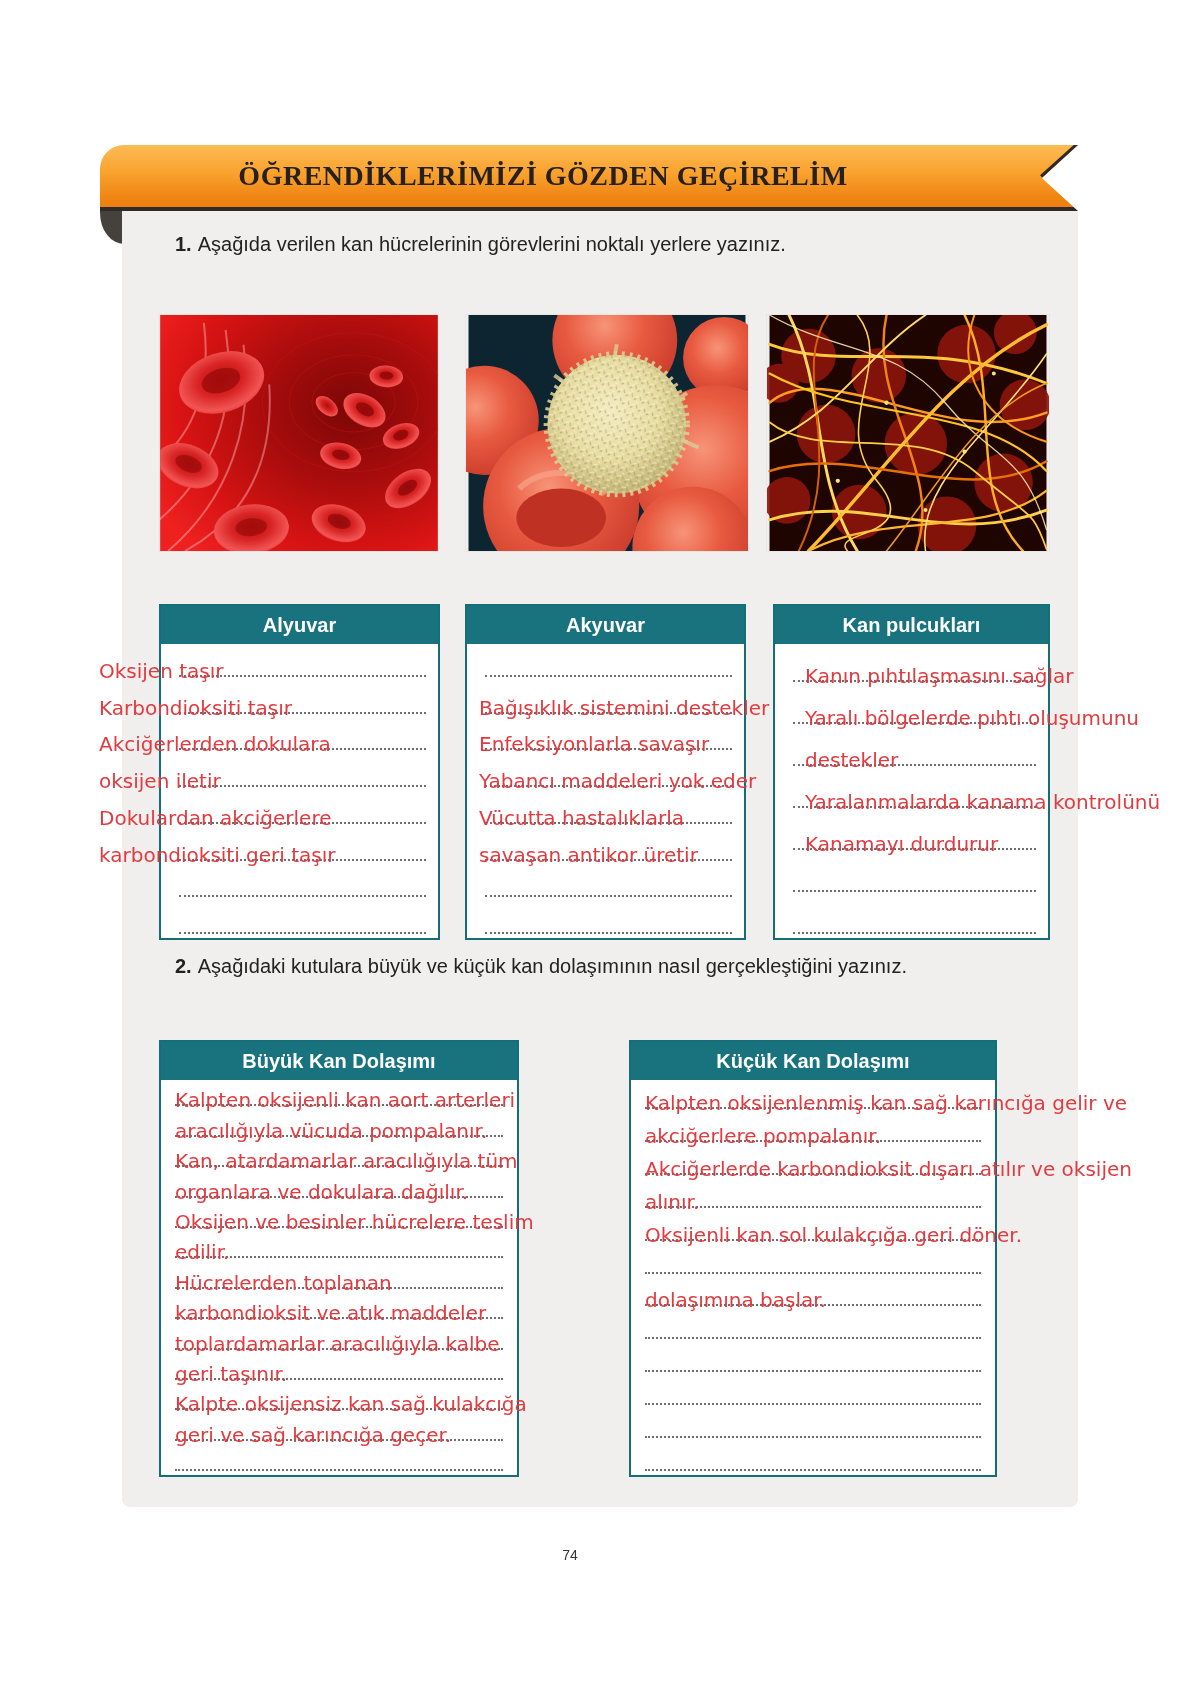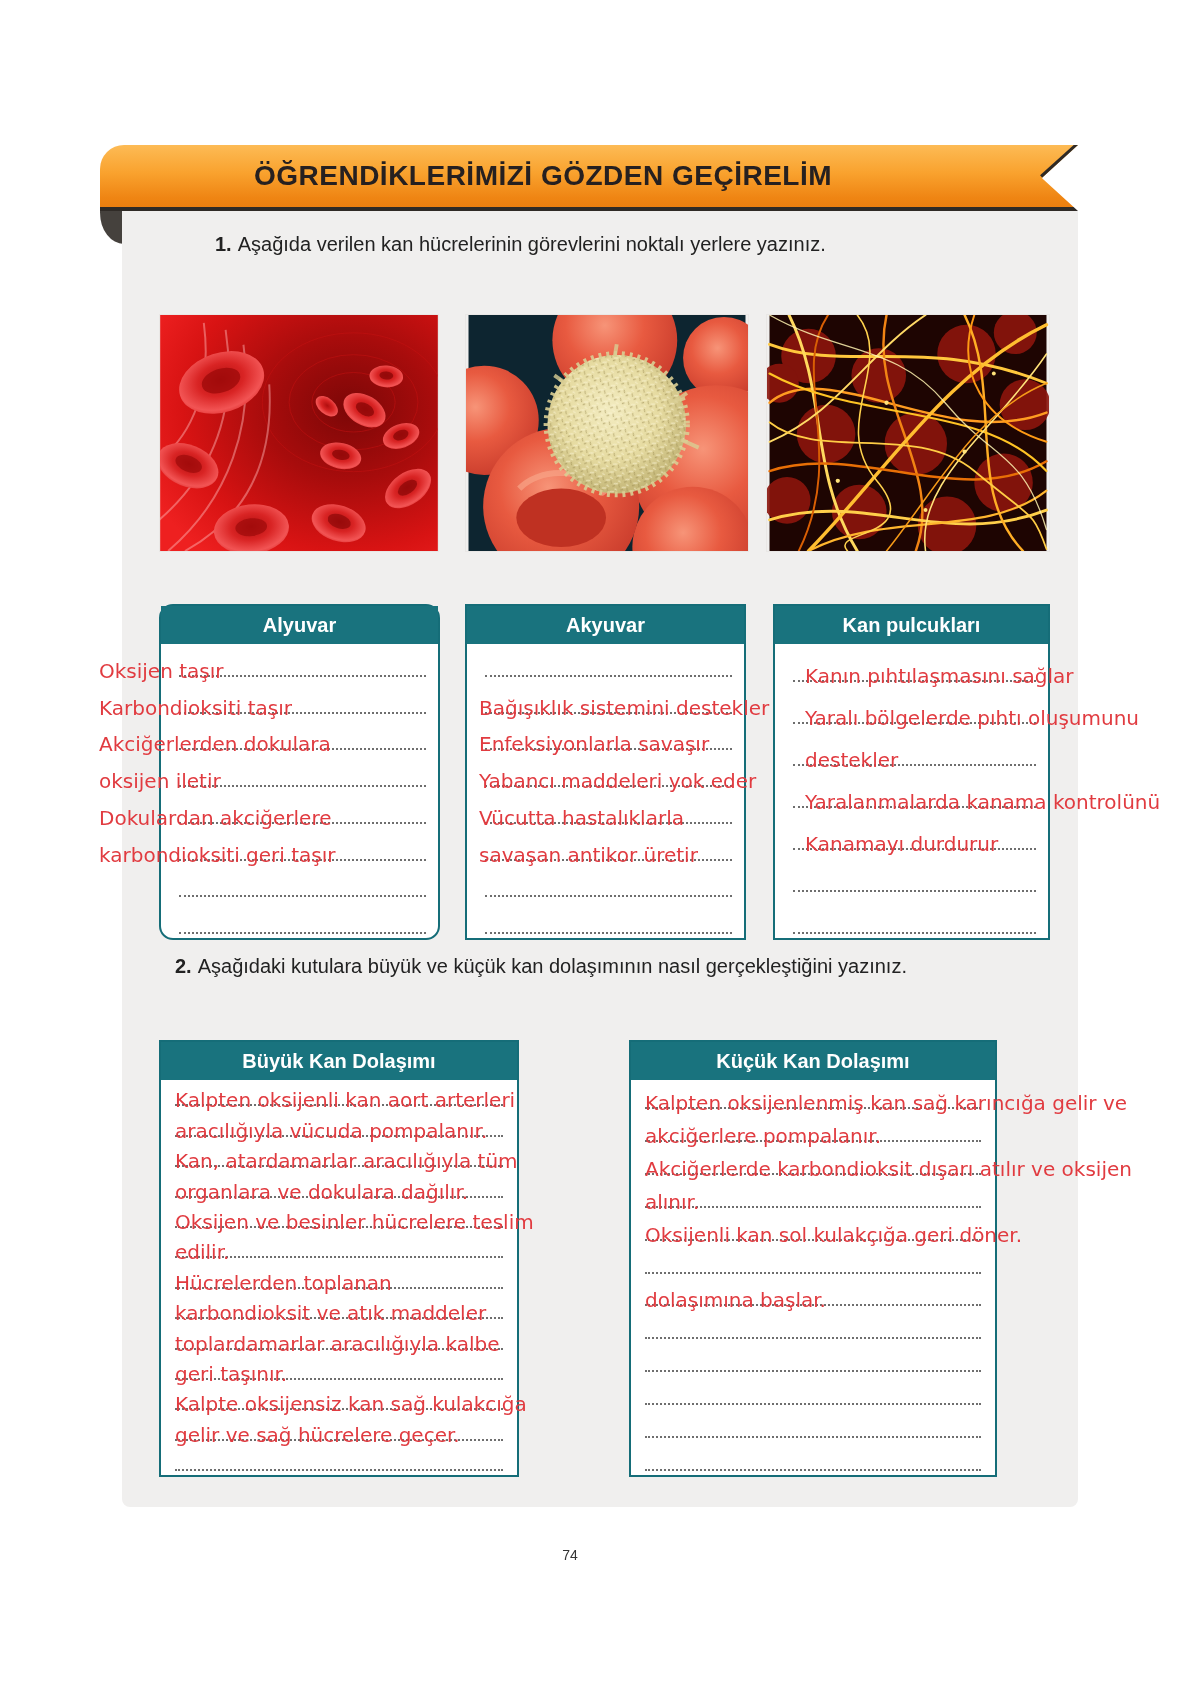--- a/index.html
+++ b/index.html
@@ -18,20 +18,21 @@
     border-bottom: 4px solid #2f2a26;
     border-top-left-radius: 24px;
     clip-path: polygon(0 0, 100% 0, 96.3% 50%, 100% 100%, 0 100%);
     z-index: 3;
   }
   .banner-title {
     width: 100%; height: 62px; line-height: 62px;
     text-align: center; padding-right: 92px;
     font-size: 28px; font-weight: bold; color: #262020;
     letter-spacing: .5px;
+    font-family: Liberation Serif, serif;
   }
   .banner-notch-edge {
     position: absolute; left: 935px; top: 13px;
     width: 50px; height: 4px; background: #2f2a26;
     transform: rotate(-42deg);
   }
   .banner-fold {
     position: absolute; left: 100px; top: 206px;
     width: 24px; height: 38px; background: #45413d;
     border-bottom-left-radius: 26px 34px;
@@ -44,21 +45,21 @@
     background: #f0efee;
     border-bottom-left-radius: 8px; border-bottom-right-radius: 8px;
     z-index: 2;
   }
   
   .question {
     position: absolute; left: 175px;
     font-size: 20px; color: #222; z-index: 4;
   }
   .question b { margin-right: 6px; }
-  .q1 { top: 233px; margin-left: 40px; }
+  .q1 { top: 233px; }
   .q2 { top: 955px; }
   
   .photo {
     position: absolute; top: 314px; height: 238px;
     border: 1px solid #e9e7e5; z-index: 4; overflow: hidden;
   }
   .photo svg { display: block; width: 100%; height: 100%; }
   .ph1 { left: 159px; width: 280px; }
   .ph2 { left: 465px; width: 284px; }
   .ph3 { left: 766px; width: 284px; }
@@ -78,21 +79,21 @@
   .dots {
     position: absolute; left: 18px; right: 12px; bottom: 4px;
     border-bottom: 2px dotted #6e6e6e;
   }
   .ans {
     position: absolute; bottom: -2px; white-space: nowrap;
     color: #e13b40; font-family: "DejaVu Sans", sans-serif;
     font-size: 20px; z-index: 2;
   }
   .row1 { top: 604px; height: 336px; }
-  .b-aly { left: 159px; width: 281px; border-radius: 14px; }
+  .b-aly { left: 159px; width: 281px; }
   .b-aky { left: 465px; width: 281px; }
   .b-kan { left: 773px; width: 277px; }
   .b-aly .ans { left: -62px; }
   .b-aky .ans { left: 12px; }
   .b-kan .ans { left: 30px; }
   .row2 { top: 1040px; height: 437px; }
   .b-buy { left: 159px; width: 360px; }
   .b-kuc { left: 629px; width: 368px; }
   .b-buy .ans, .b-kuc .ans { left: 14px; }
   .row2 .dots { left: 14px; right: 14px; }
@@ -430,21 +431,21 @@
     <div class="slot">
         <span class="dots"></span>
         <span class="ans">geri taşınır.</span>
       </div>
     <div class="slot">
         <span class="dots"></span>
         <span class="ans">Kalpte oksijensiz kan sağ kulakcığa</span>
       </div>
     <div class="slot">
         <span class="dots"></span>
-        <span class="ans">gelir ve sağ hücrelere geçer.</span>
+        <span class="ans">geri ve sağ karıncığa geçer.</span>
       </div>
     <div class="slot">
         <span class="dots"></span>
         <span class="ans"></span>
       </div>
   </div>
 </div>
 
 <div class="box row2 b-kuc">
   <div class="box-head">Küçük Kan Dolaşımı</div>

